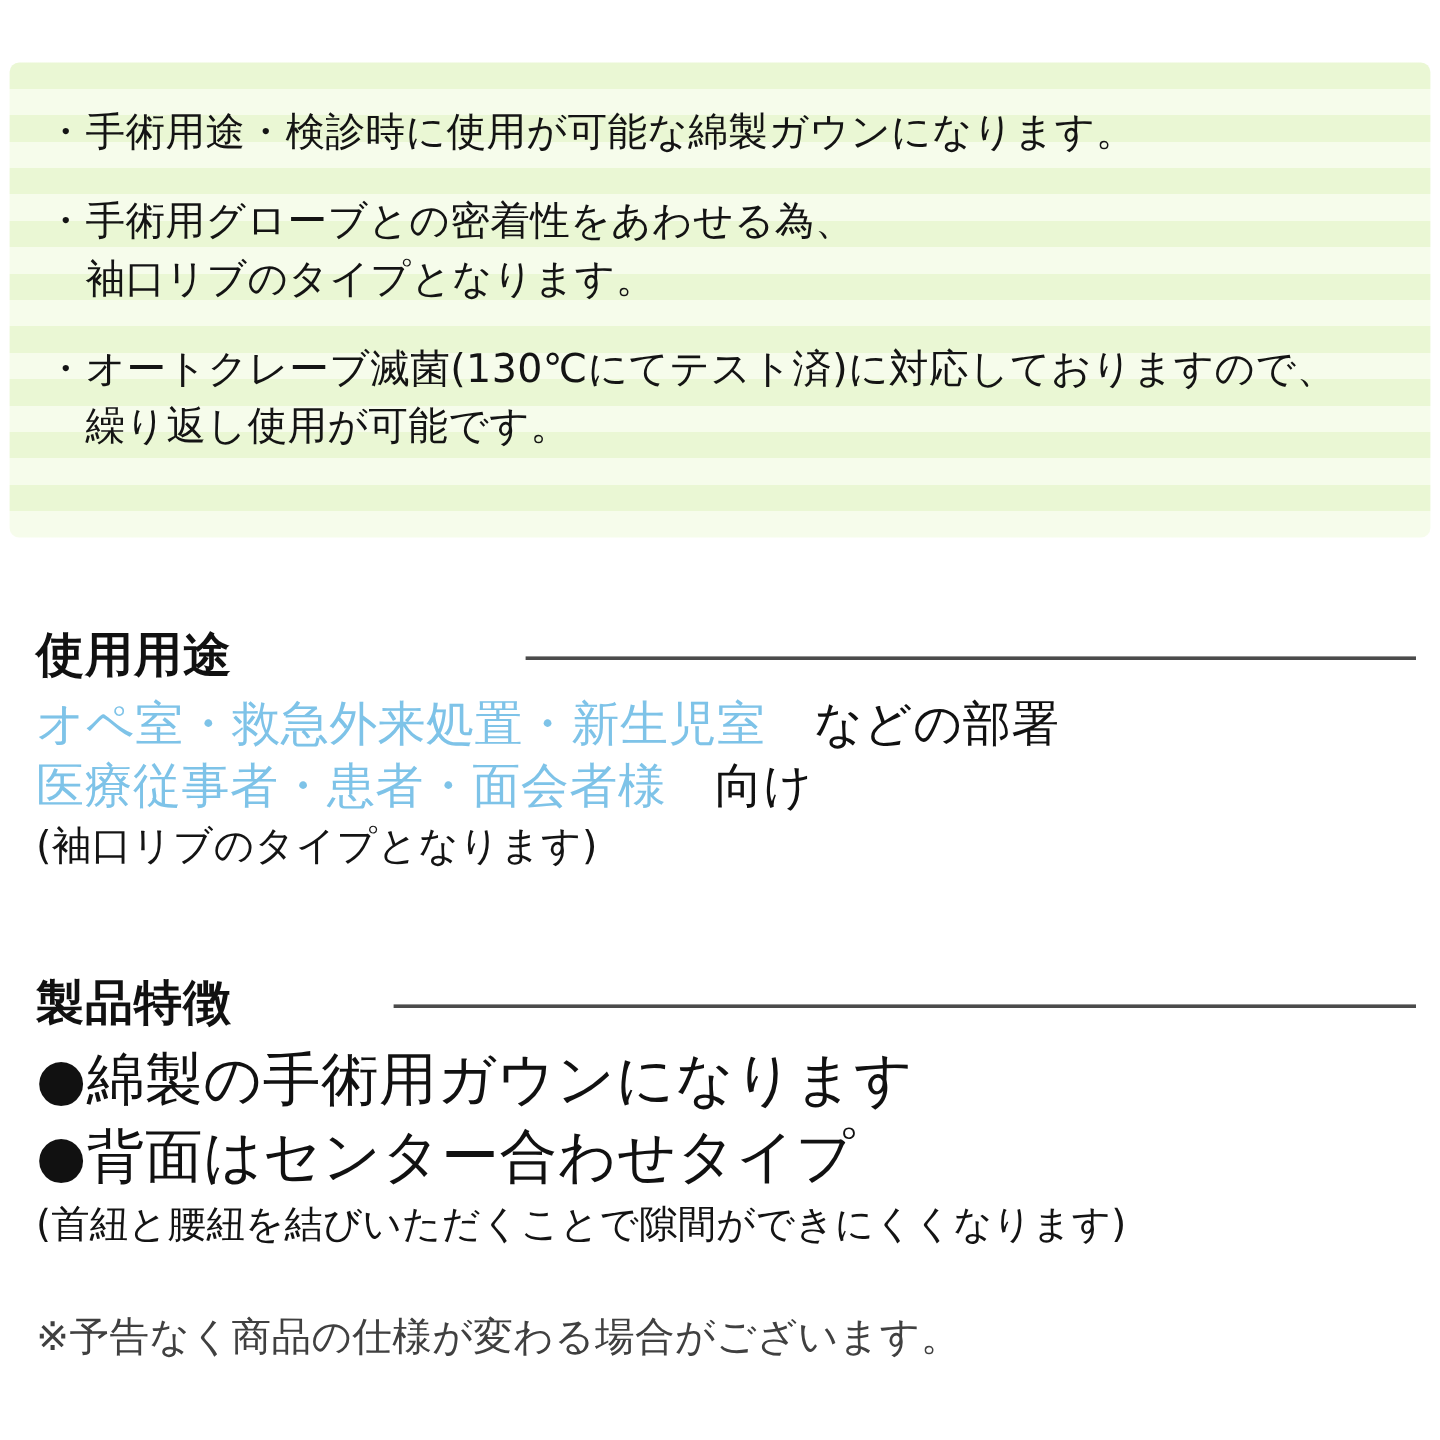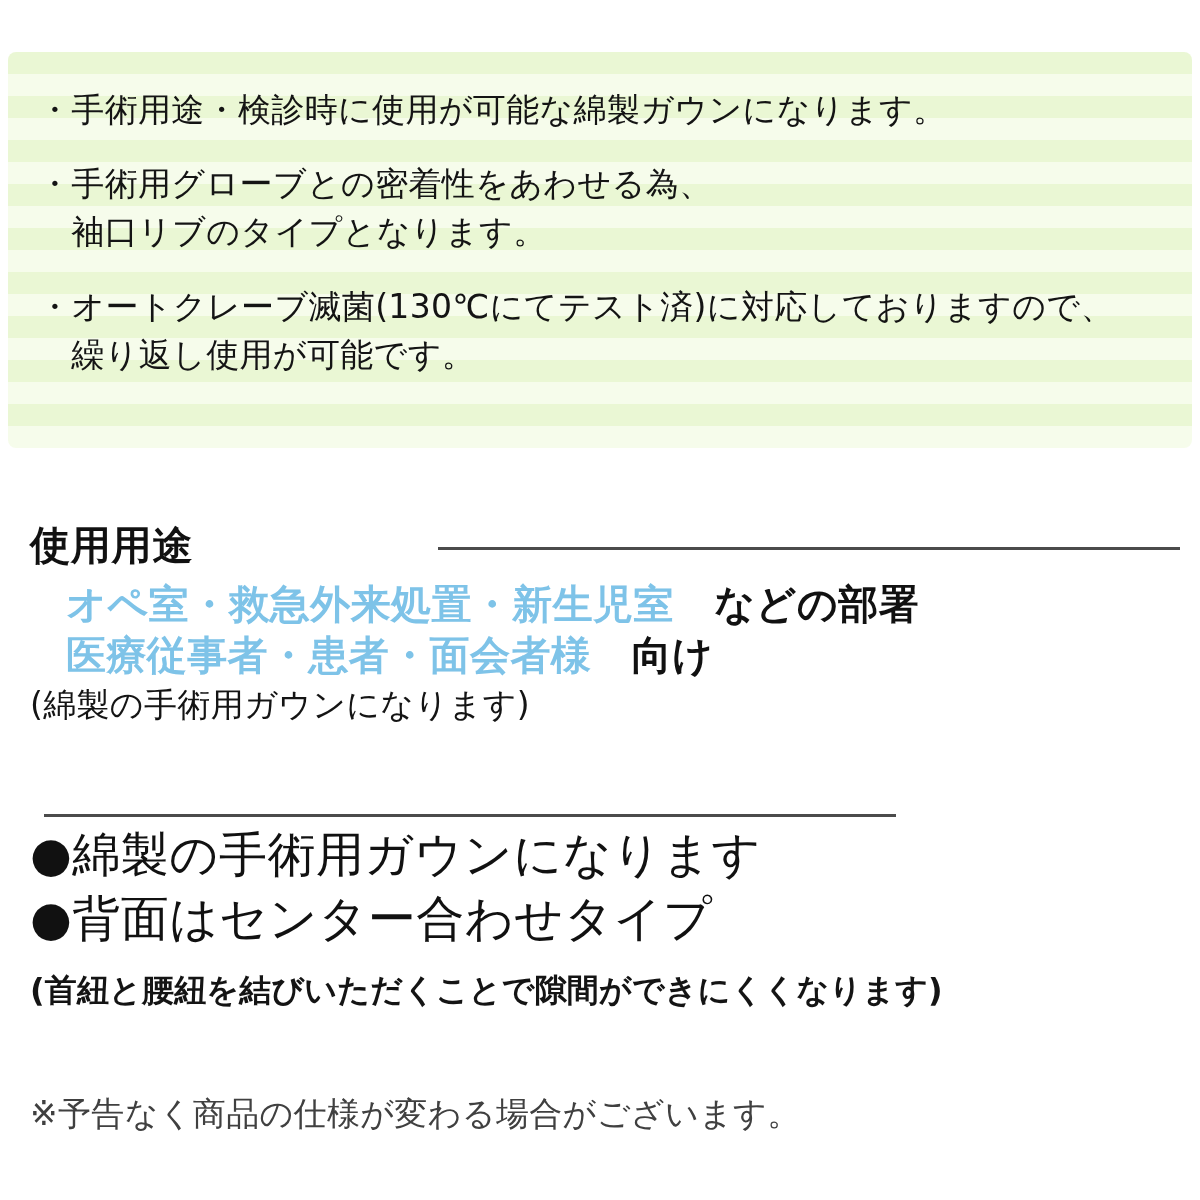--- a/index.html
+++ b/index.html
@@ -75,23 +75,22 @@
     margin-left: 14px;
     margin-top: 6px;
   }
   #section-usage .section-rule { max-width: 742px; }
   #section-features .section-rule { max-width: 852px; }
 
   .line-blue {
     font-size: 40px;
     line-height: 1.28;
     color: #7ec3e8;
-    font-weight: 700;
+    font-weight: 400;
     letter-spacing: 0.01em;
-    margin-left: 36px;
   }
   .line-blue .blk {
     color: #111111;
   }
   .line-note {
     font-size: 33px;
     line-height: 1.32;
     color: #141414;
     margin-top: 2px;
     letter-spacing: 0.01em;
@@ -100,22 +99,21 @@
     font-size: 48px;
     line-height: 1.33;
     color: #111111;
     letter-spacing: 0.01em;
   }
   .paren-line {
     font-size: 32px;
     line-height: 1.35;
     color: #141414;
     letter-spacing: 0.005em;
-    margin-top: 18px;
-    font-weight: bold;
+    margin-top: 2px;
   }
   .footnote {
     position: absolute;
     left: 30px;
     top: 1092px;
     font-size: 33px;
     color: #404040;
     letter-spacing: 0.01em;
   }
 </style>
@@ -134,25 +132,26 @@
   <div class="section-head">
     <span class="section-title">使用用途</span>
     <span class="section-rule"></span>
   </div>
   <div class="line-blue">
     <span>オペ室・救急外来処置・新生児室</span><span class="blk">　などの部署</span>
   </div>
   <div class="line-blue">
     <span>医療従事者・患者・面会者様</span><span class="blk">　向け</span>
   </div>
-  <div class="line-note">(綿製の手術用ガウンになります)</div>
+  <div class="line-note">(袖口リブのタイプとなります)</div>
 </div>
 
 <div class="section" id="section-features">
   <div class="section-head">
+    <span class="section-title">製品特徴</span>
     <span class="section-rule"></span>
   </div>
   <div class="bullet-line">●綿製の手術用ガウンになります</div>
   <div class="bullet-line">●背面はセンター合わせタイプ</div>
   <div class="paren-line">(首紐と腰紐を結びいただくことで隙間ができにくくなります)</div>
 </div>
 
 <div class="footnote">※予告なく商品の仕様が変わる場合がございます。</div>
 
 </body></html>

